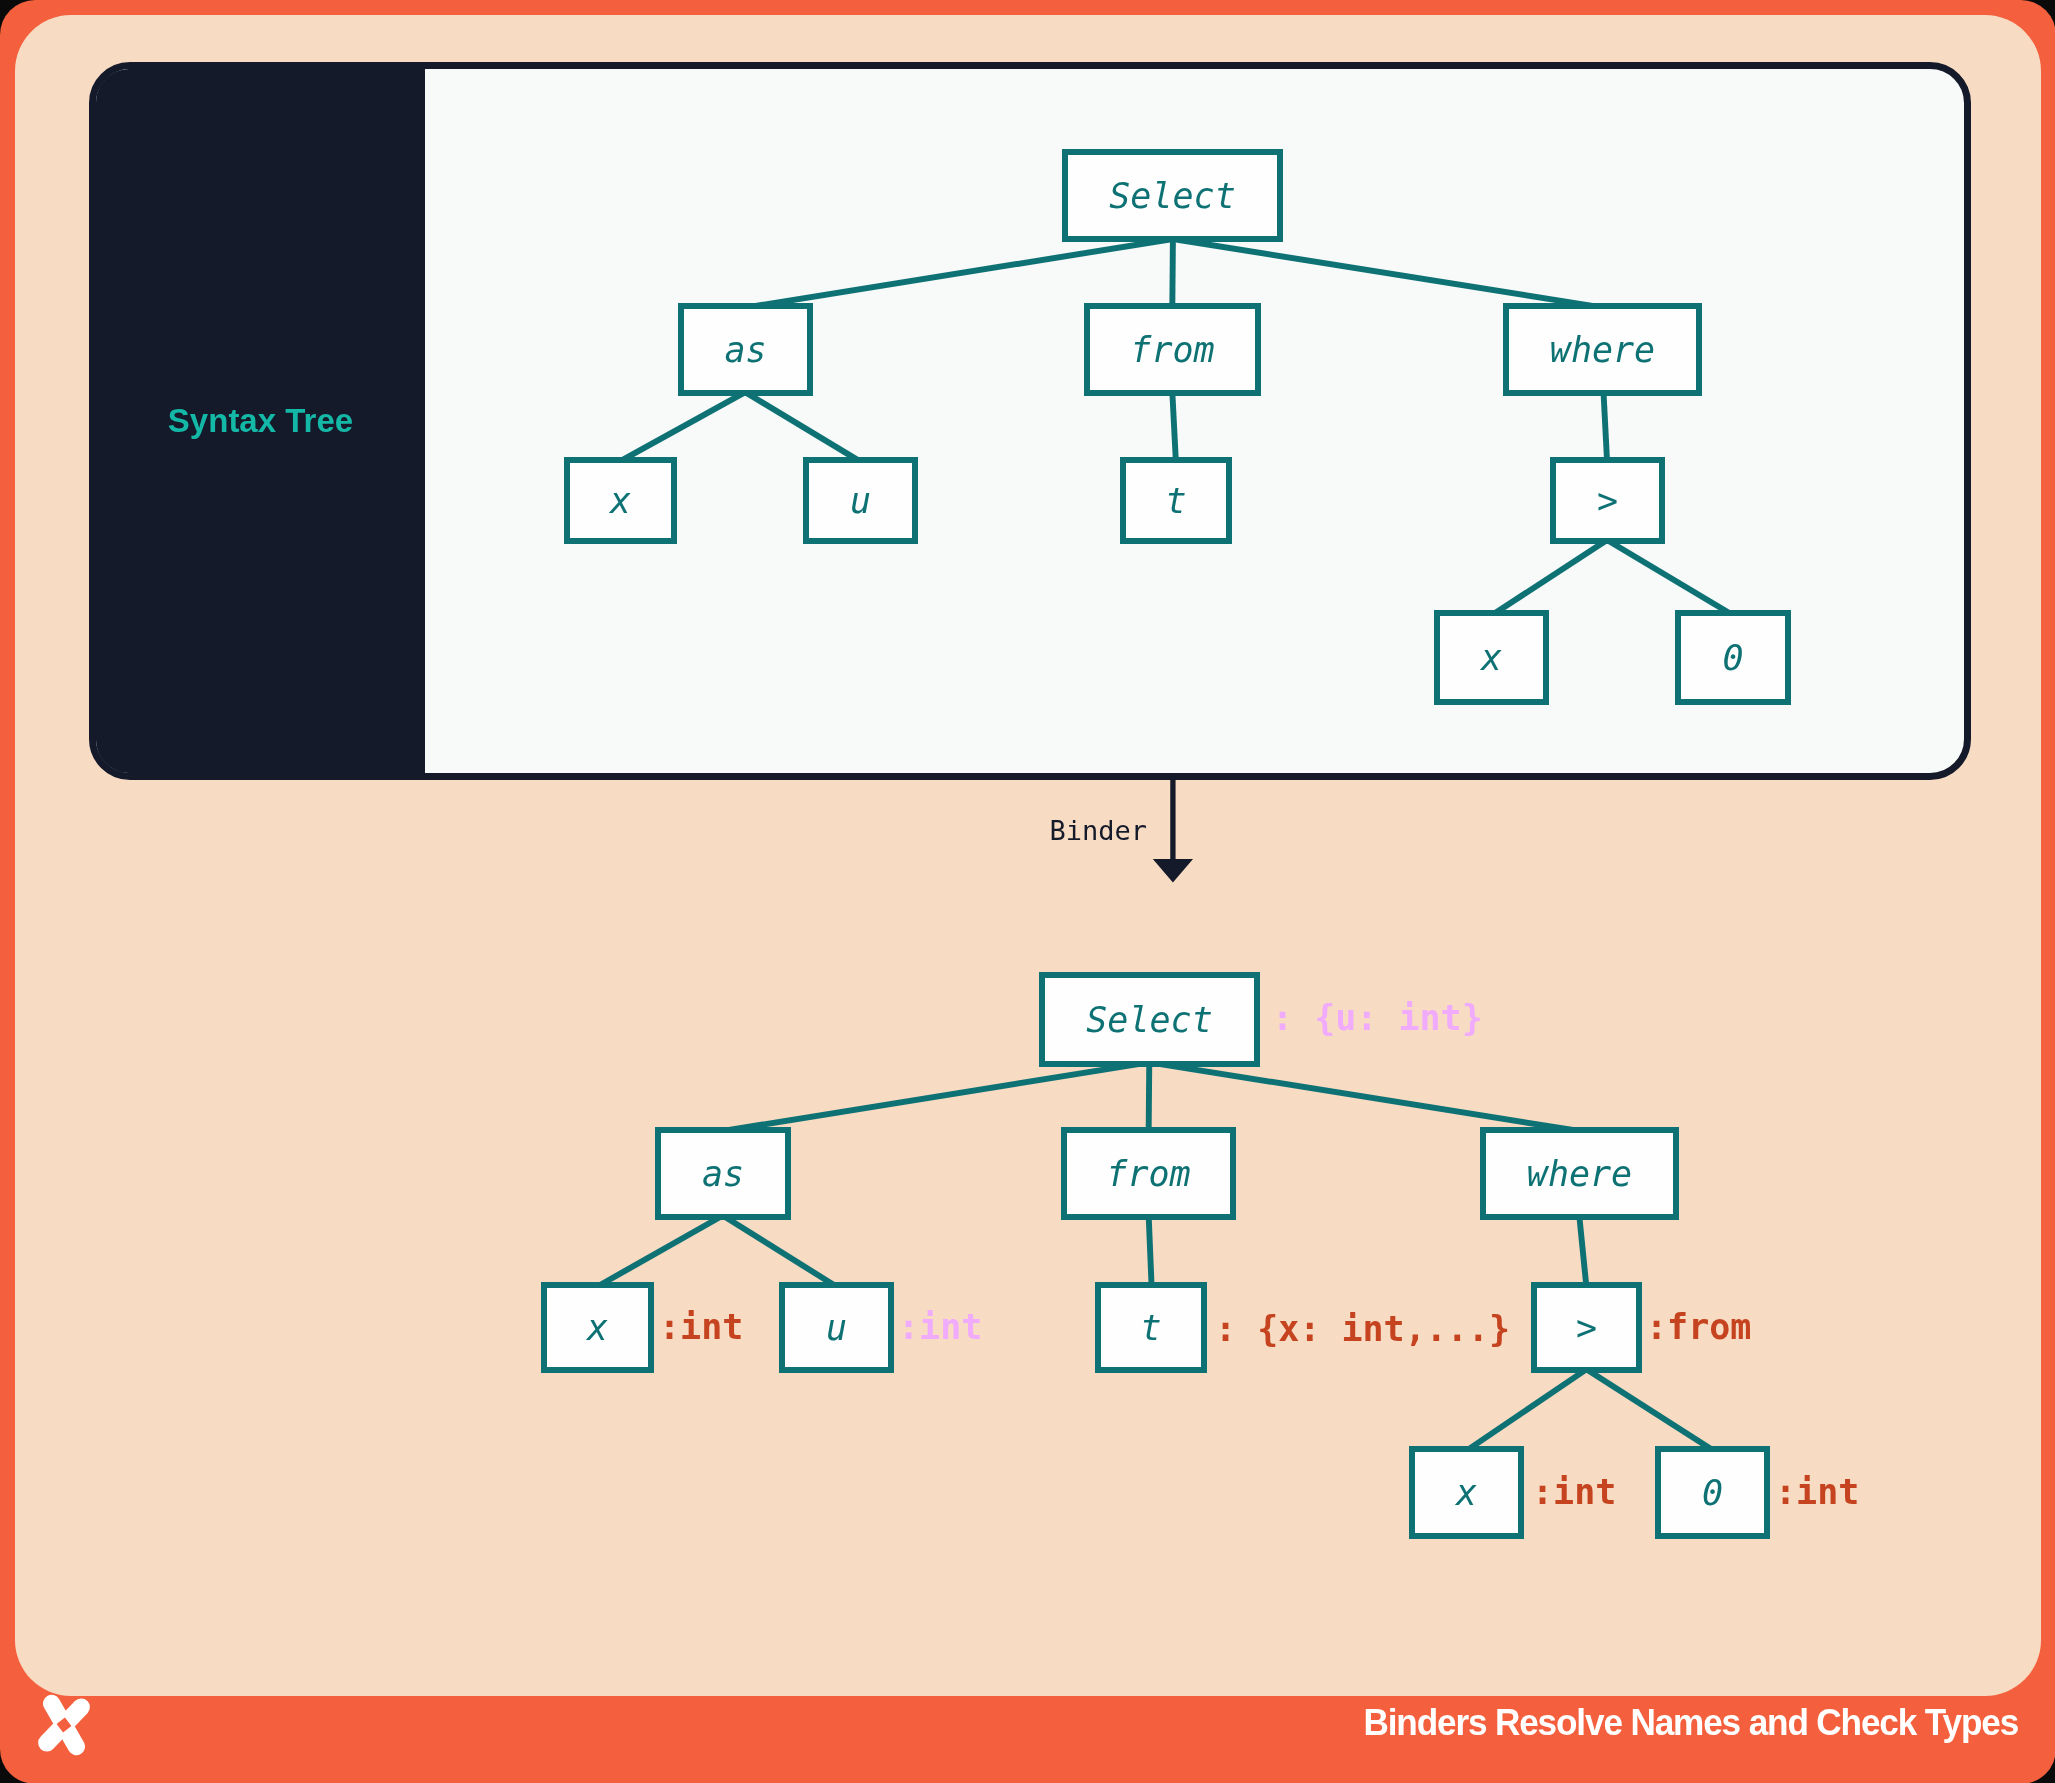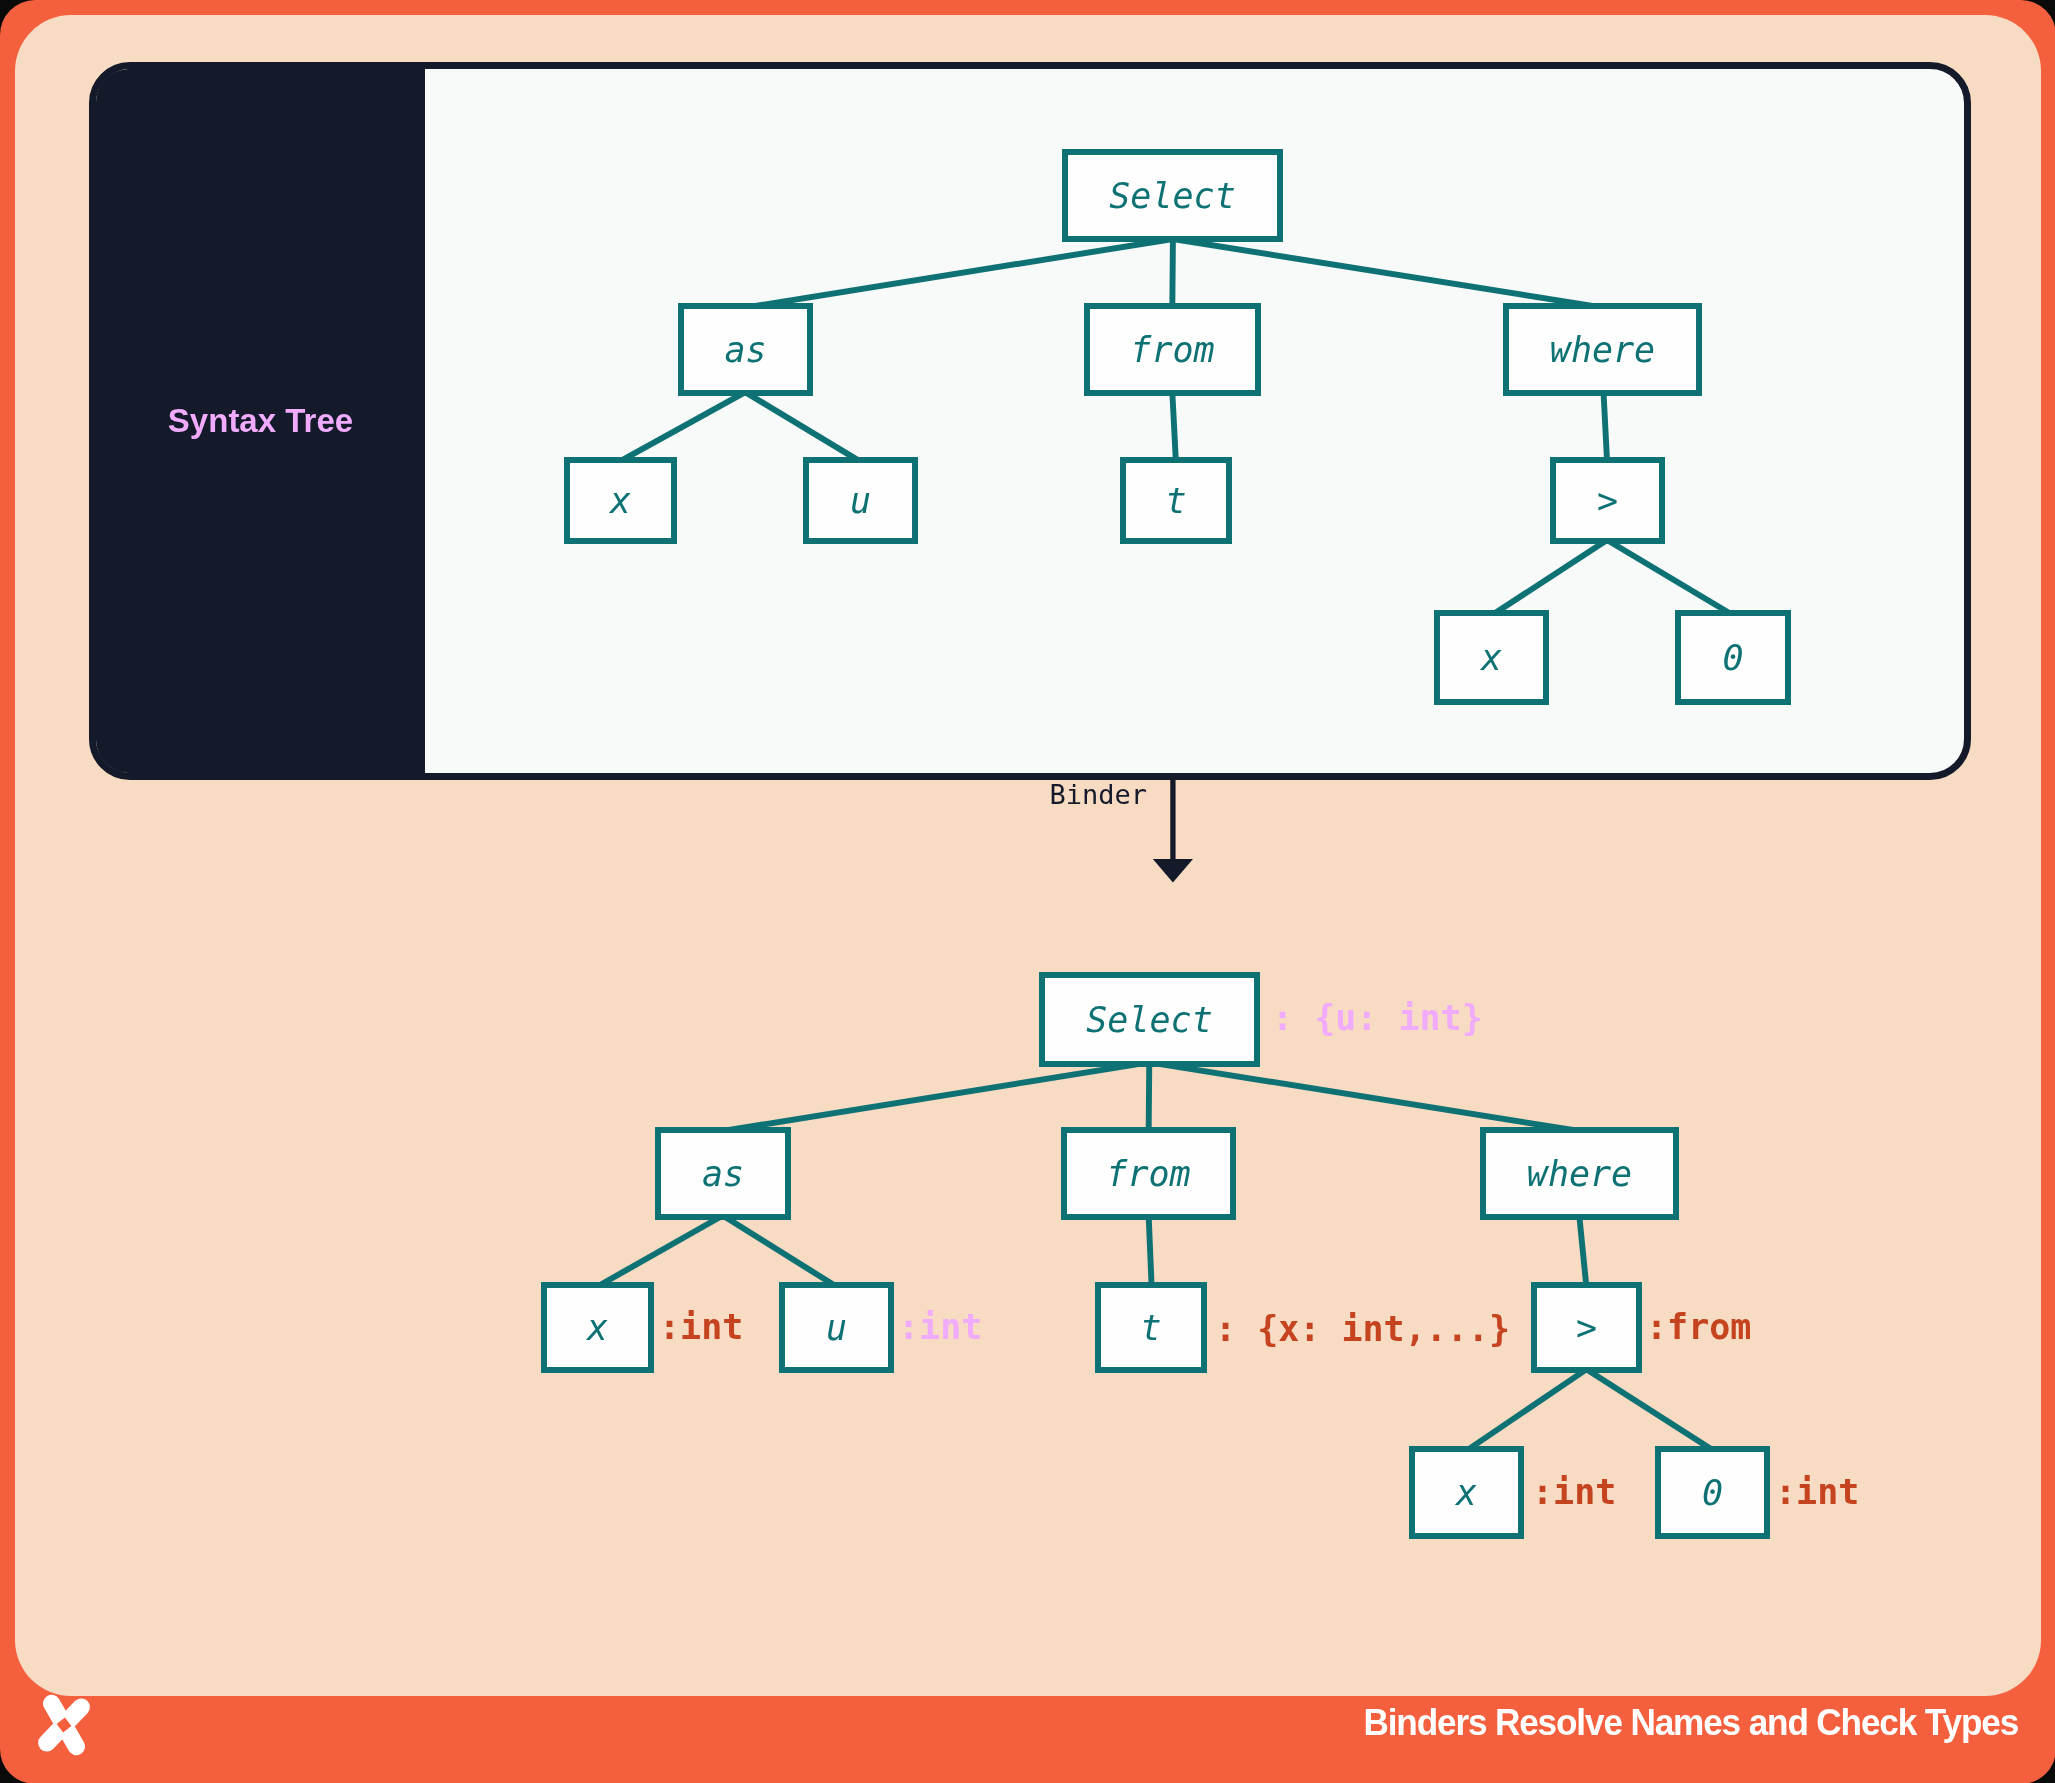--- a/index.html
+++ b/index.html
@@ -29,21 +29,21 @@
     border-radius:41px;
     box-sizing:border-box;
   }
   .panel.top{top:62px;height:718px;}
   .panel.bottom{top:881px;height:723px;}
   .sidebar{
     position:absolute;left:0;top:0;bottom:0;width:329px;
     background:#141A2A;
     border-radius:33px 0 0 33px;
     display:flex;flex-direction:column;justify-content:center;align-items:center;
-    color:#f0abfc;
+    color:#14b8a6;
     font-weight:bold;font-size:33px;line-height:50px;
     text-align:center;
   }
   
   svg.edges{position:absolute;left:0;top:0;pointer-events:none;}
   svg.edges line.t{stroke:#0E7274;stroke-width:10px;}
   svg.edges line.arrow{stroke:#141A2A;stroke-width:9px;}
   svg.edges polygon.arrowhead{fill:#141A2A;}
   
   .node{
@@ -59,21 +59,21 @@
   .ann{
     position:absolute;
     font-family:"DejaVu Sans Mono", monospace;
     font-weight:bold;font-size:35px;line-height:53px;
     white-space:pre;
   }
   .ann.red{color:#C5431F;}
   .ann.dark{color:#f0abfc;}
   
   .binder-label{
-    position:absolute;left:928px;top:774px;width:219px;
+    position:absolute;left:928px;top:810px;width:219px;
     text-align:right;
     font-family:"DejaVu Sans Mono", monospace;
     font-size:27px;line-height:41px;color:#141A2A;
   }
   
   .footer-title{
     position:absolute;right:38px;top:1696px;height:53px;
     line-height:53px;
     color:#FFFFFF;font-weight:bold;font-size:37px;letter-spacing:-1.2px;
     transform:scaleX(0.95);transform-origin:right center;

